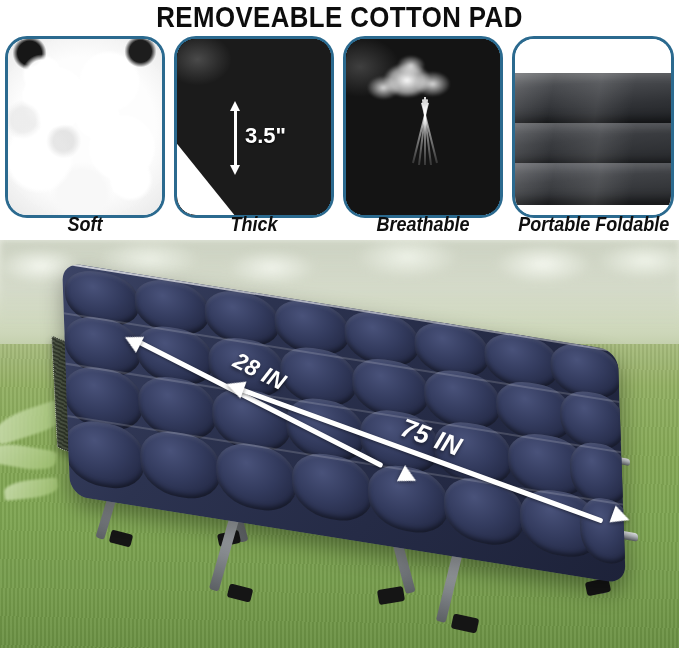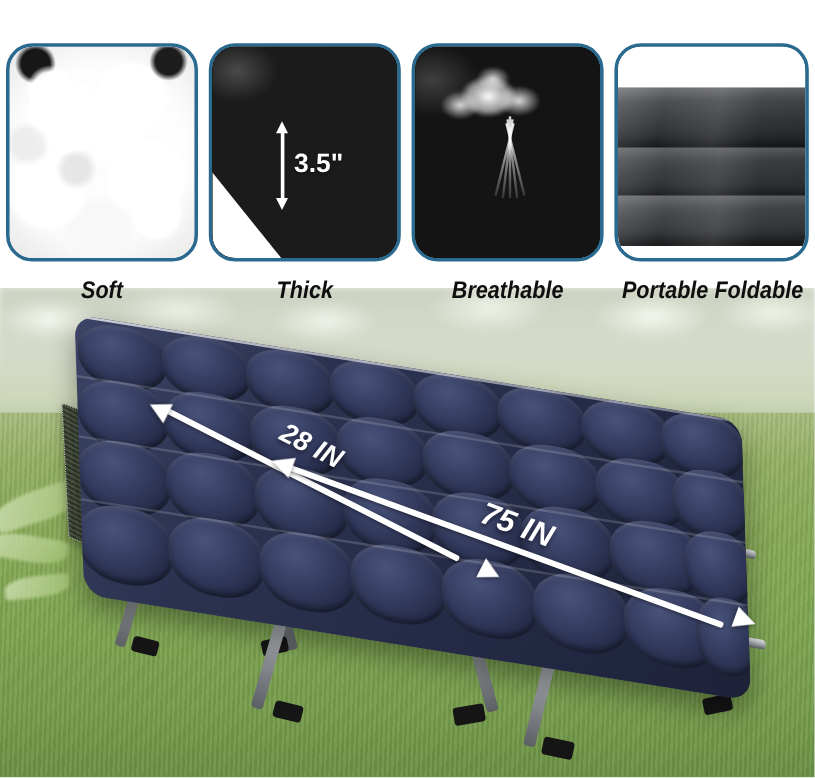--- a/index.html
+++ b/index.html
@@ -125,21 +125,21 @@
     box-shadow:inset 0 -6px 10px rgba(0,0,0,.5), inset 0 4px 8px rgba(255,255,255,.12);
   }
   .f1{top:34px;height:52px;}
   .f2{top:84px;height:44px;background:linear-gradient(175deg,#5a5c60 0%,#3a3c40 40%,#232528 100%);}
   .f3{top:124px;height:42px;background:linear-gradient(175deg,#626469 0%,#404246 40%,#26282b 100%);}
   .fshine{position:absolute;left:0;top:0;right:0;height:100%;
     background:linear-gradient(100deg,rgba(255,255,255,.16) 0%,rgba(255,255,255,0) 28%,rgba(255,255,255,.1) 52%,rgba(255,255,255,0) 70%);
     border-radius:14px;}
 
   
-  .captions{position:absolute;left:0;top:230px;width:679px;height:28px;z-index:35;}
+  .captions{position:absolute;left:0;top:212px;width:679px;height:28px;z-index:35;}
   .cap{
     position:absolute;top:0;text-align:center;
     font-family:"Liberation Sans Narrow","Liberation Sans",sans-serif;
     font-weight:bold;font-style:italic;font-size:20px;line-height:24px;color:#0f0f0f;
     transform:scaleX(0.9);white-space:nowrap;
   }
   .c1{left:5px;width:160px;} .c2{left:174px;width:160px;}
   .c3{left:343px;width:160px;} .c4{left:510px;width:166px;}
 
   
@@ -215,20 +215,23 @@
     text-shadow:0 2px 4px rgba(0,0,0,.55);white-space:nowrap;
   }
   .lbl28{font-size:23px;left:232px;top:118px;transform:rotate(27deg);}
   .lbl75{font-size:26px;left:400px;top:182px;transform:rotate(20deg);}
 </style>
 </head>
 <body>
 
 <div class="page">
 
+  <div class="title-bar">
+    <div class="title">REMOVEABLE COTTON PAD</div>
+  </div>
 
   <div class="thumbs">
 
     <div class="thumb t1">
       <div class="tinner">
         <div class="cotton"></div>
       </div>
     </div>
 
     <div class="thumb t2">

